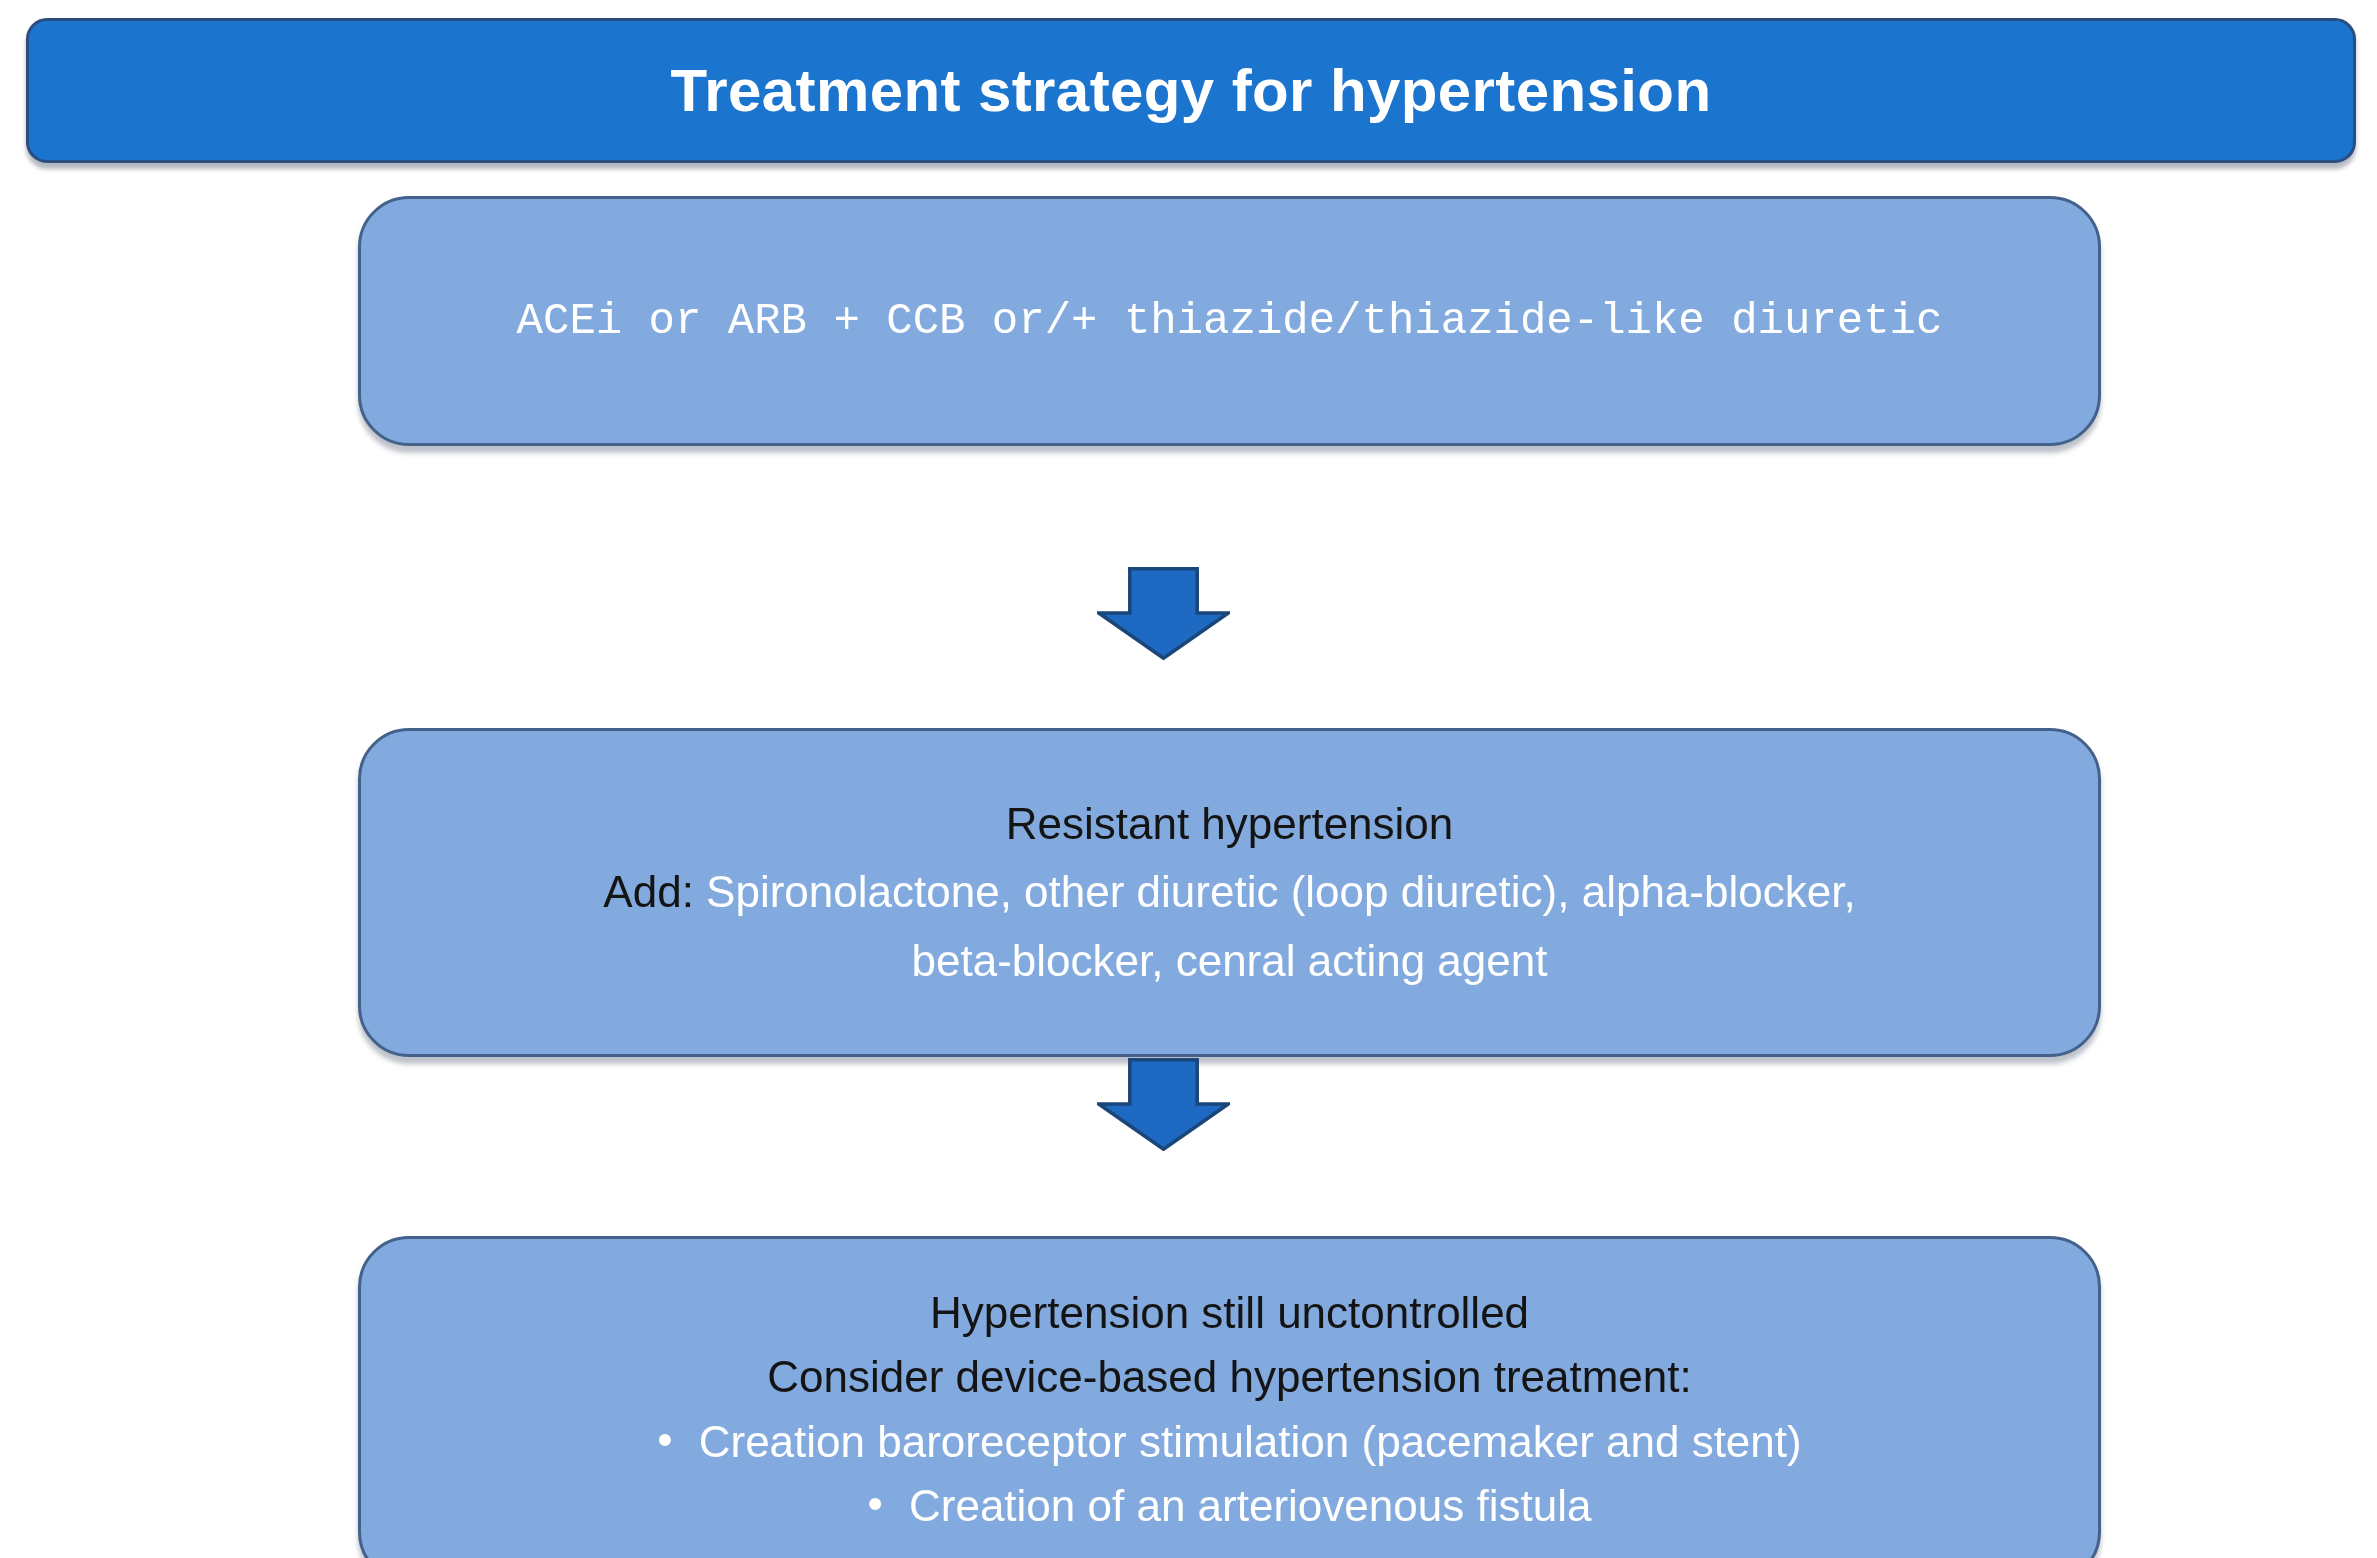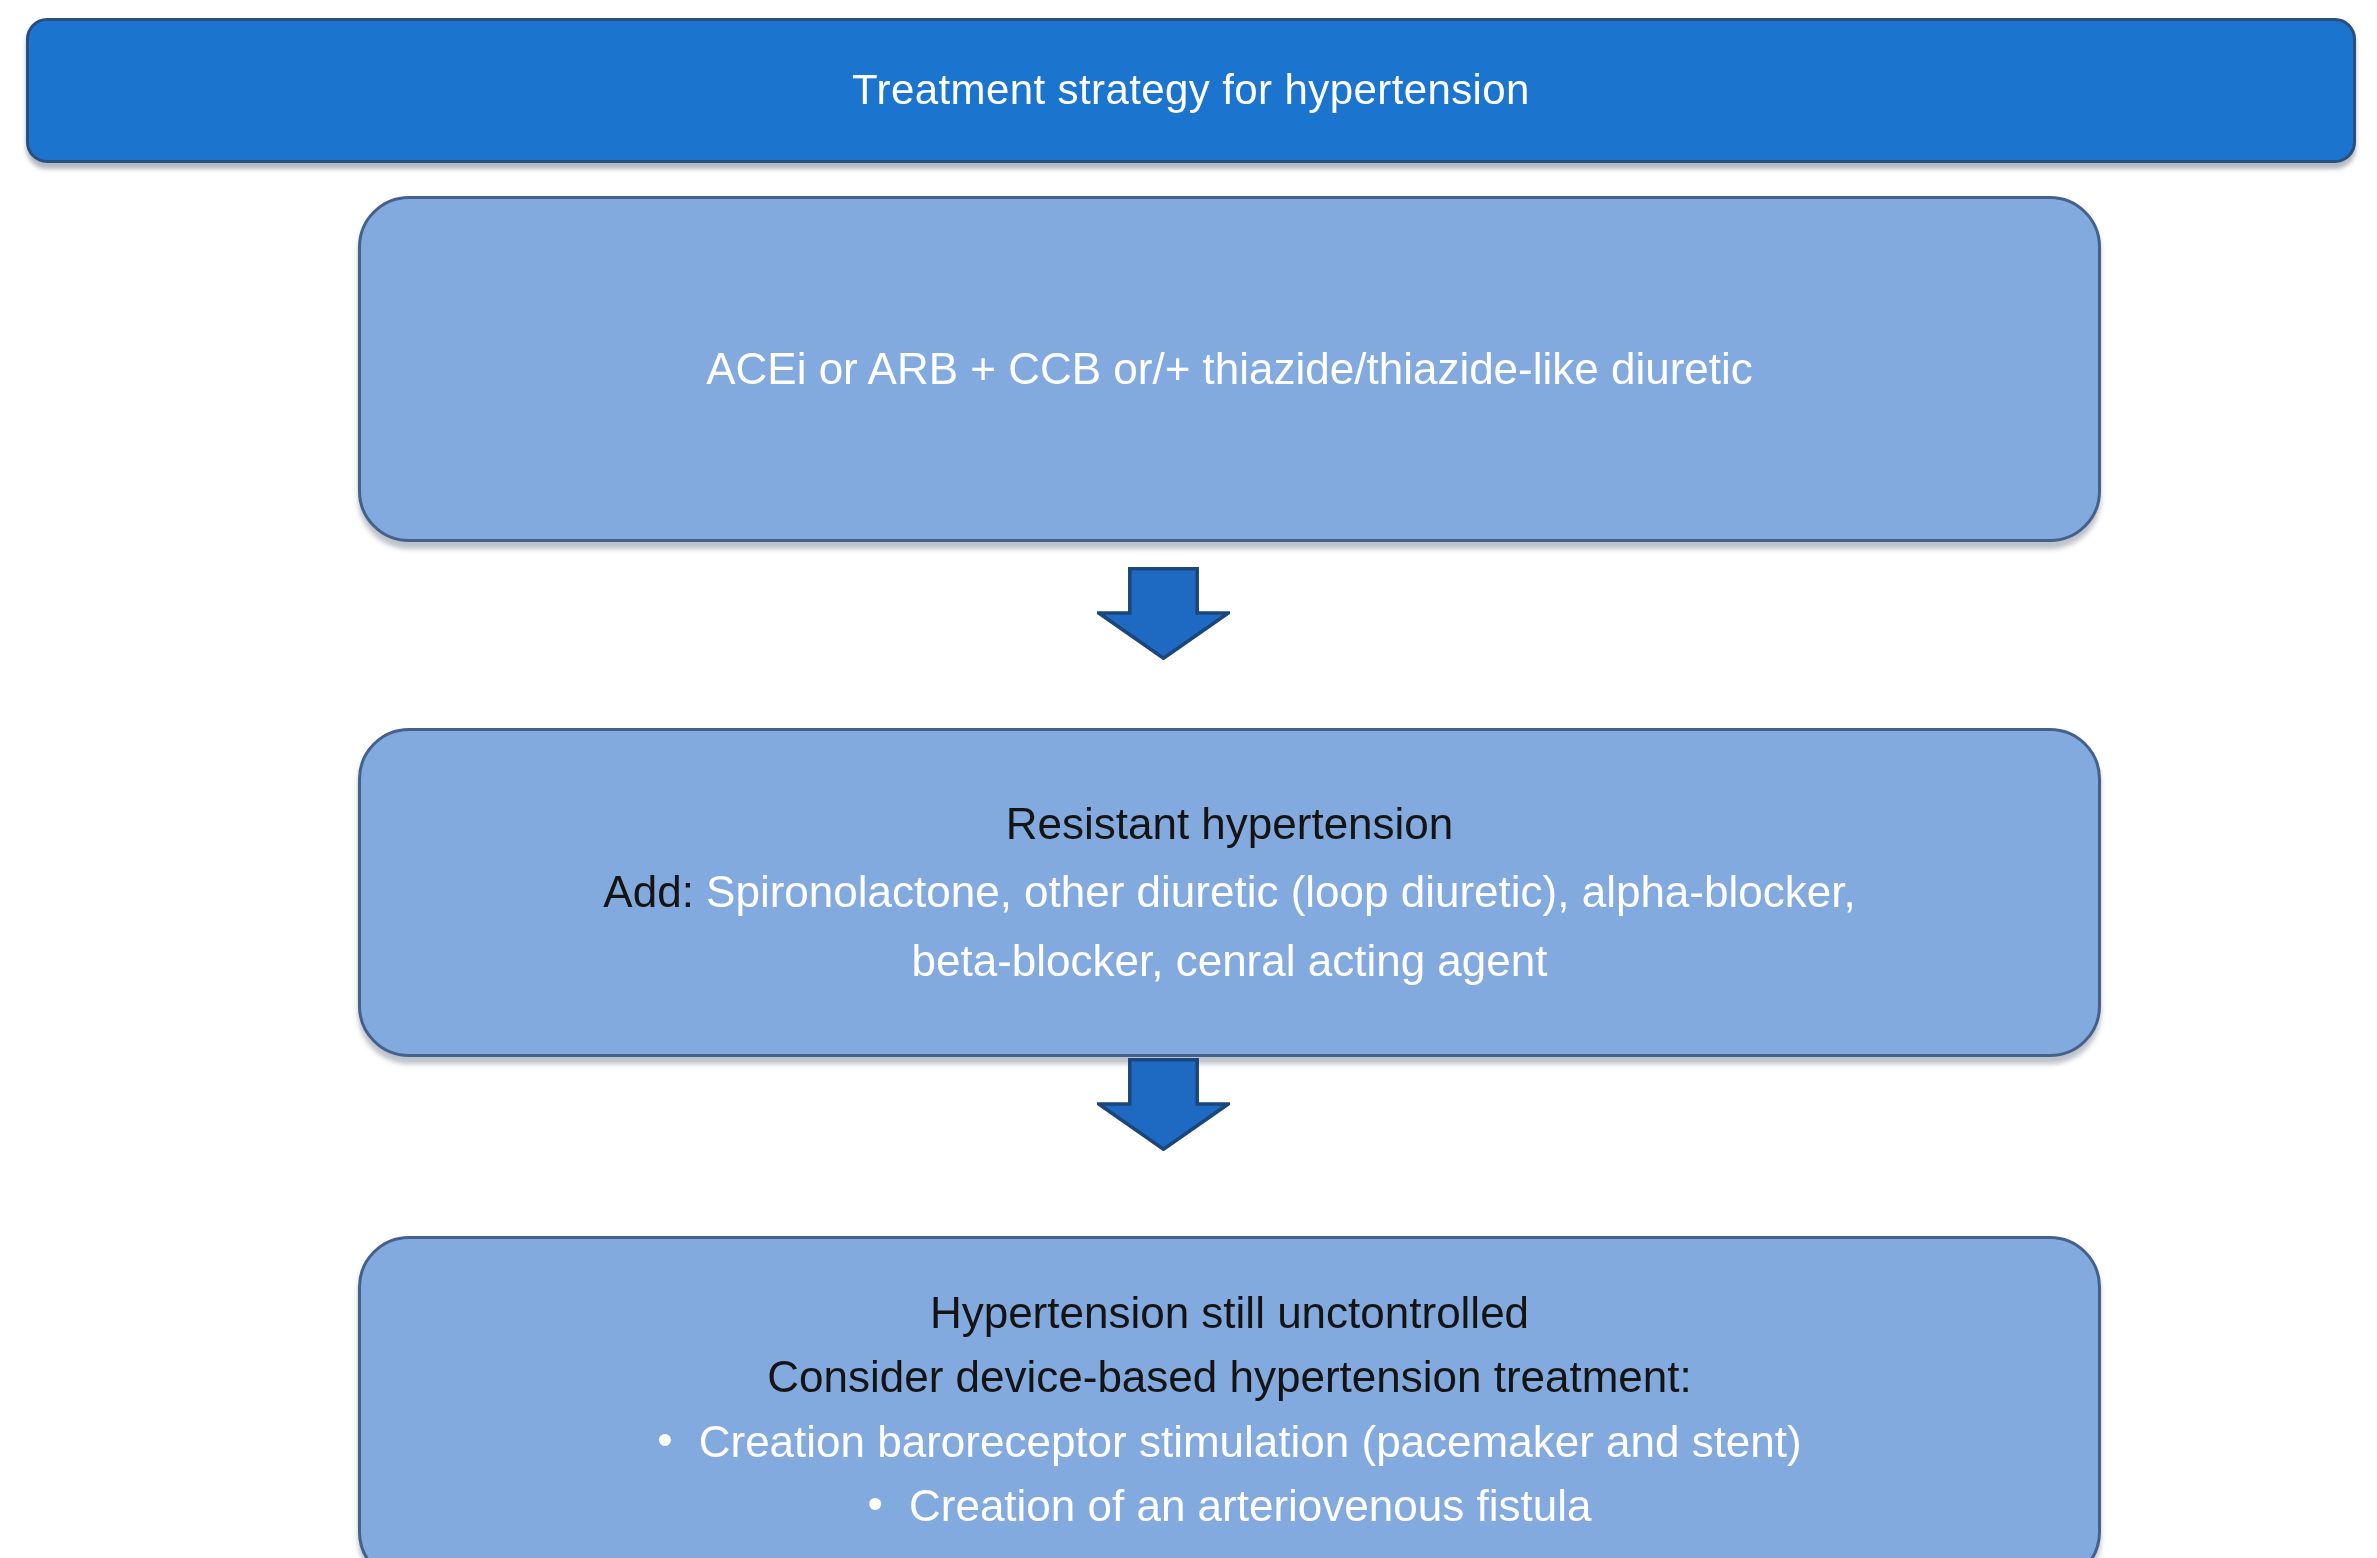--- a/index.html
+++ b/index.html
@@ -30,38 +30,38 @@
     left: 26px; top: 17.5px;
     width: 2330px; height: 145px;
     background: var(--title-bar-fill);
     border: 3.5px solid var(--title-bar-border);
     border-radius: 21px;
     box-shadow: 0 5.2px 4.4px rgba(90, 100, 120, 0.45);
     display: flex; align-items: center; justify-content: center;
   }
   .title-bar .title-text {
     color: var(--light-text);
-    font-size: 42px;
-    font-weight: 400;
+    font-size: 60px;
+    font-weight: 700;
     letter-spacing: 0.4px;
   }
   .step-box {
     position: absolute;
     left: 358px;
     width: 1743px;
     background: var(--step-box-fill);
     border: 3.5px solid var(--step-box-border);
     border-radius: 51px;
     box-shadow: 0 6.1px 5.2px rgba(90, 100, 120, 0.40);
     display: flex; flex-direction: column;
     align-items: center; justify-content: center;
     text-align: center;
     padding: 8.7px 38px;
   }
-  .step-1 { top: 196px; height: 346px; }
+  .step-1 { top: 196px; height: 250px; font-family: Liberation Mono, monospace; }
   .step-2 { top: 728px; height: 329px; }
   .step-3 { top: 1236px; height: 347px; }
   .line {
     font-size: 44px;
     line-height: 1.55;
     font-weight: 400;
     white-space: nowrap;
   }
   .step-3 .line { line-height: 1.46; }
   .light { color: var(--light-text); }

